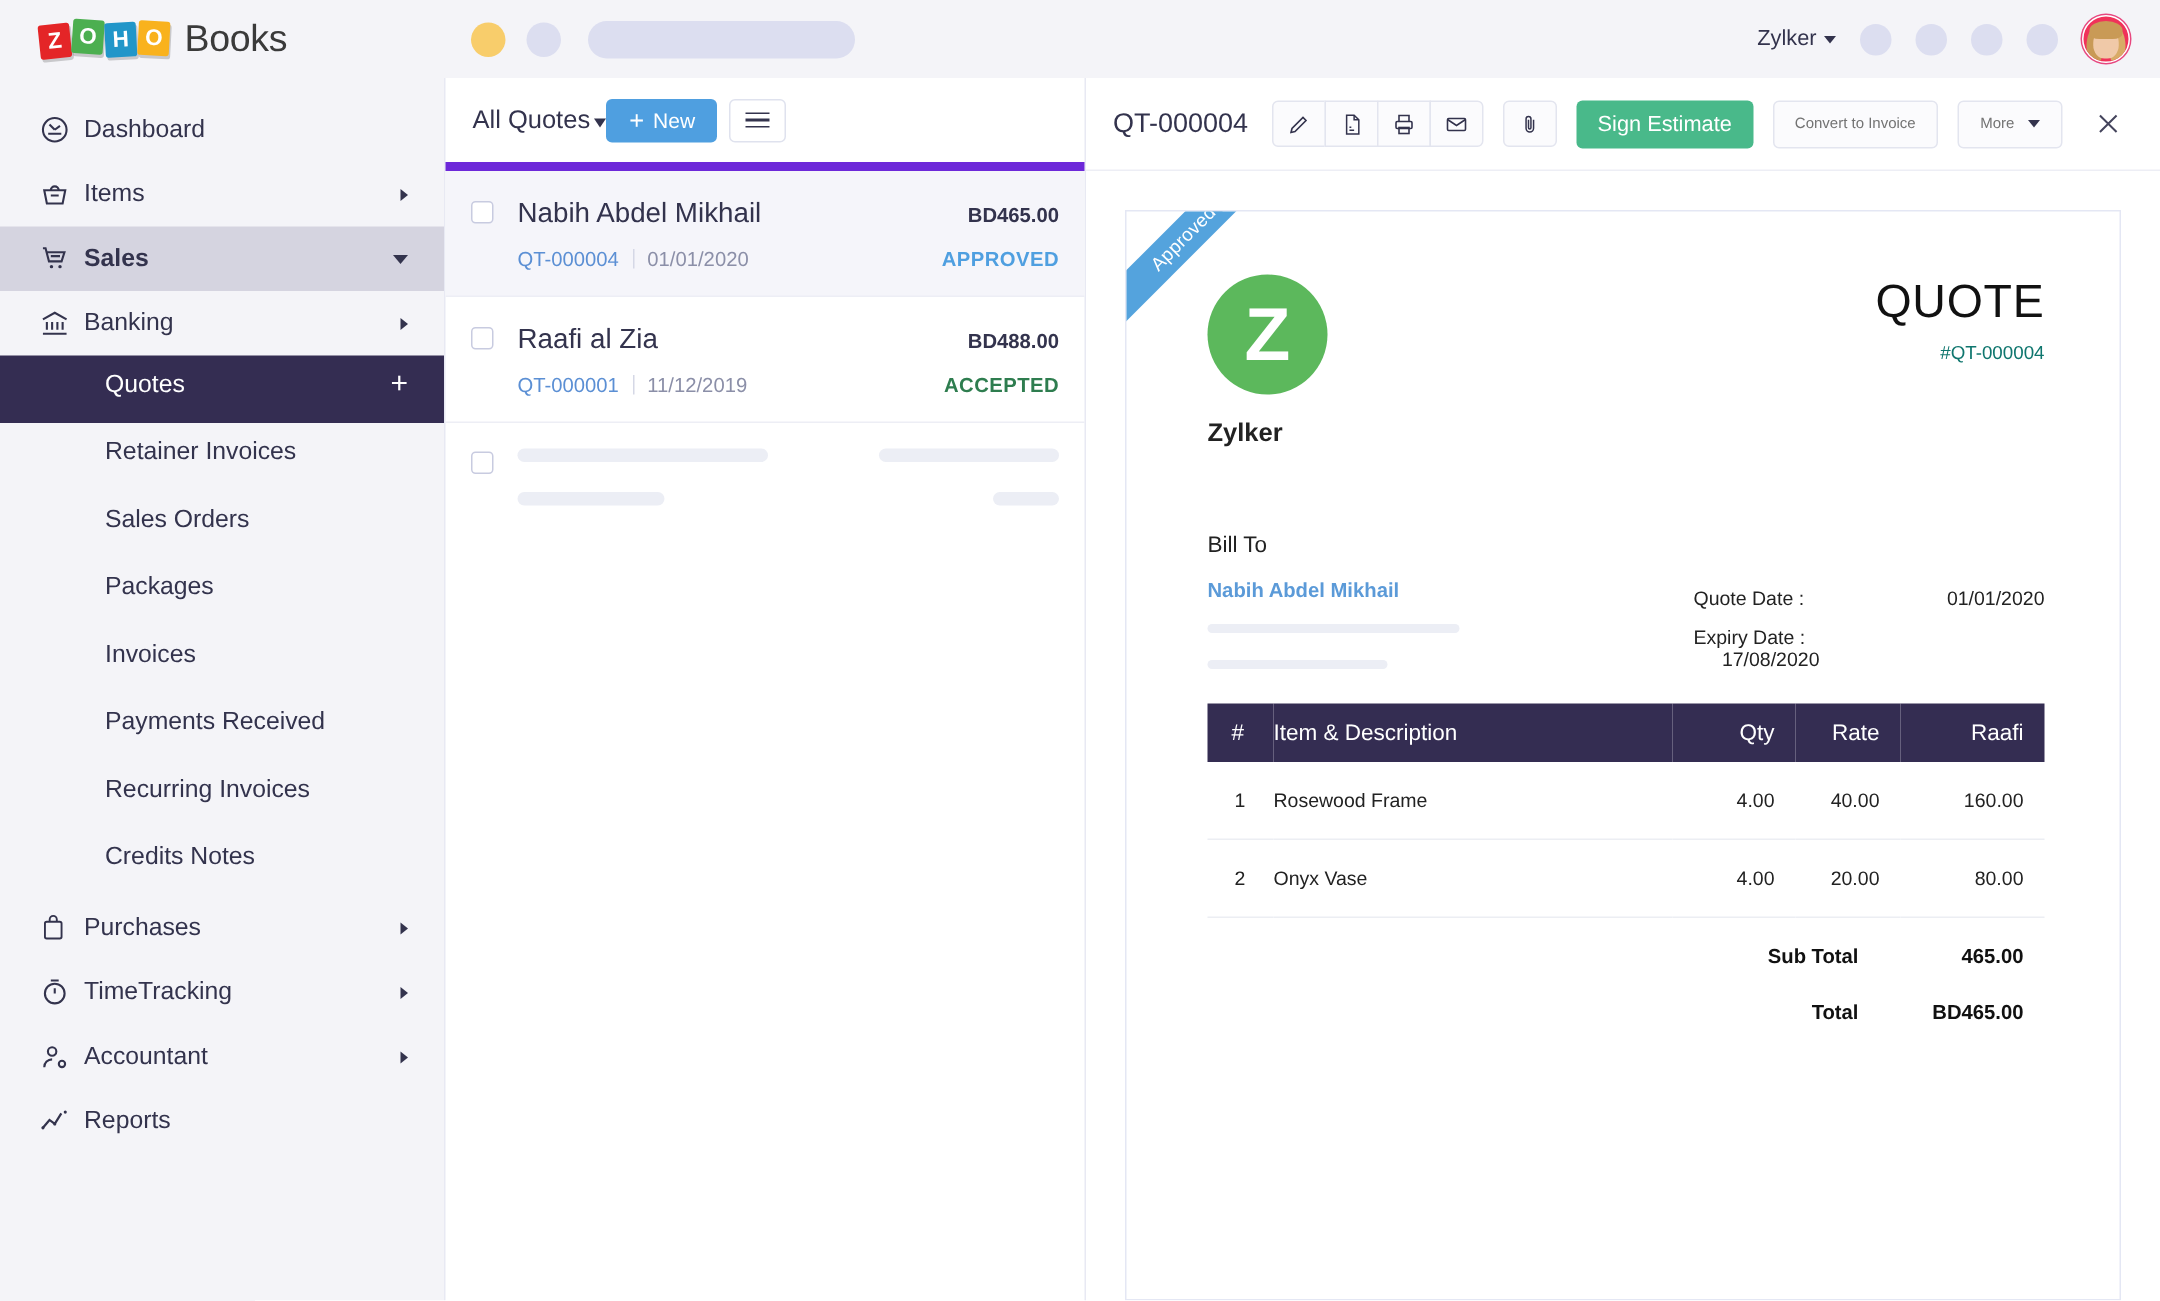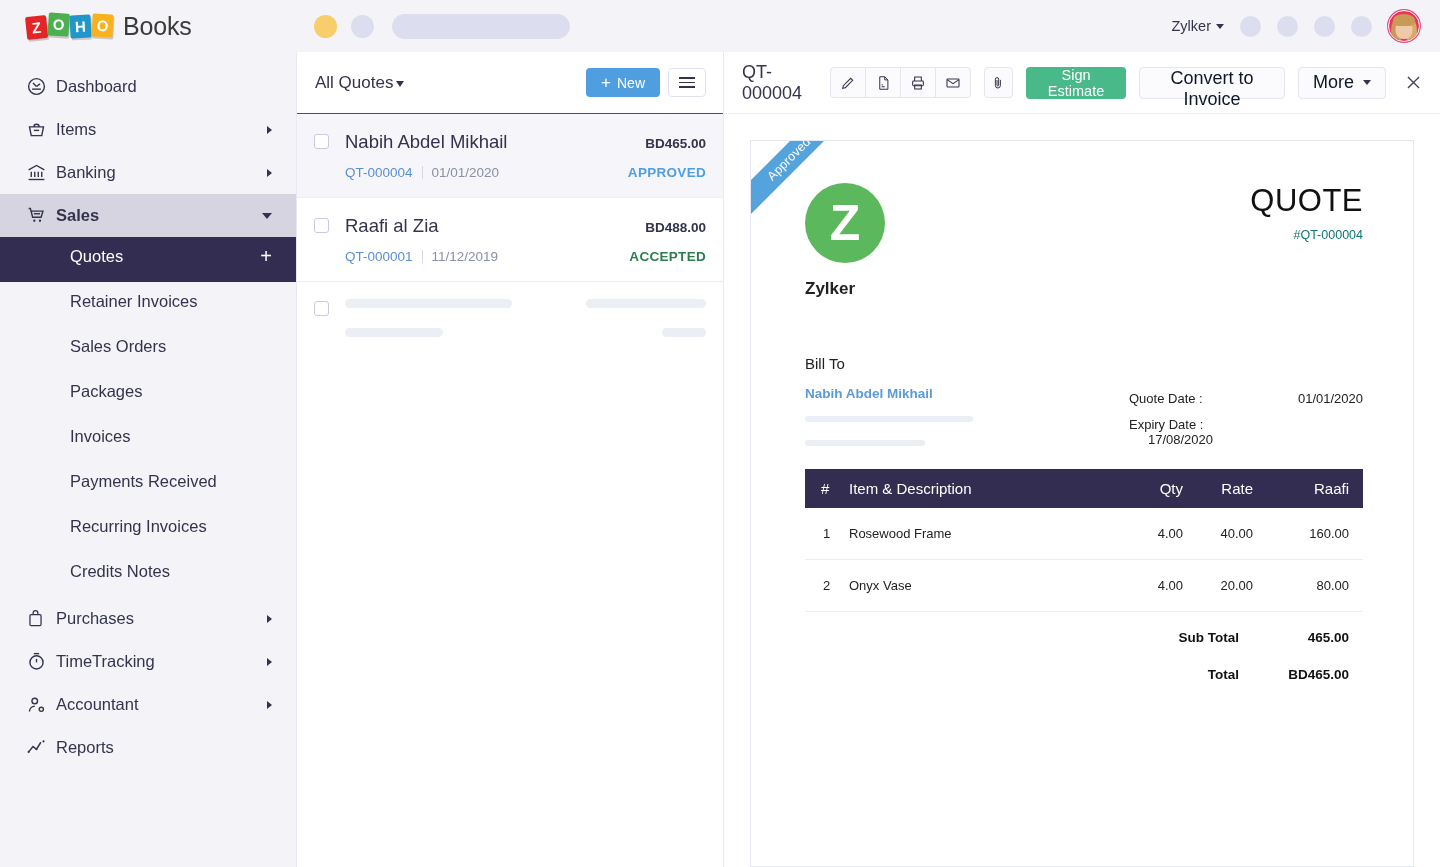--- a/index.html
+++ b/index.html
@@ -90,23 +90,23 @@
   
   .listpanel {
     width: 428px; min-width: 428px; height: 100%;
     background: #ffffff;
     border-left: 1px solid #e8e9f3;
     border-right: 1px solid #e8e9f3;
     display: flex; flex-direction: column;
   }
   .list-head {
     height: 62px; min-height: 62px;
-    display: flex; align-items: center; justify-content: space-between;
+    display: flex; align-items: center; justify-content: flex-start;
     padding: 0 17px 0 18px;
-    border-bottom: 1px solid #6d28d9;
+    border-bottom: 6px solid #6d28d9;
   }
   .list-title { font-size: 17px; color: #33334d; display: flex; align-items: center; gap: 3px; }
   .list-title .cd { width:0;height:0;border-left:4.5px solid transparent;border-right:4.5px solid transparent;border-top:6px solid #33334d; margin-top:3px;}
   .head-actions { display: flex; align-items: center; gap: 8px; }
   .btn-new {
     background: #4f9fe0; color: #fff; border: none;
     height: 29px; padding: 0 15px; border-radius: 4px;
     font-size: 14px; font-family: inherit; cursor: pointer;
     display: flex; align-items: center; gap: 6px;
   }
@@ -162,22 +162,22 @@
   .icon-group .icon-btn:first-child { border-radius: 4px 0 0 4px; margin-left: 0; }
   .icon-group .icon-btn:last-child { border-radius: 0 4px 4px 0; }
   .icon-single { border-radius: 4px; margin-left: 5px; }
   .btn-sign {
     height: 32px; padding: 0 14px; border-radius: 4px; border: none;
     background: #49b98a; color: #fff; font-size: 14.5px; font-family: inherit; cursor: pointer;
     margin-left: 5px;
   }
   .btn-plain {
     height: 32px; padding: 0 14px; border-radius: 4px;
-    background: #fbfbfd; border: 1px solid #e3e5ef; color: #0f172a;
-    font-size: 18px; font-family: inherit; cursor: pointer; margin-left: 5px; text-align: center;
+    background: #fbfbfd; border: 1px solid #e3e5ef; color: #737373;
+    font-size: 10px; font-family: inherit; cursor: pointer; margin-left: 5px; text-align: center;
   }
   .btn-more { display: flex; align-items: center; gap: 9px; }
   .btn-more .cd { width:0;height:0;border-left:4.5px solid transparent;border-right:4.5px solid transparent;border-top:5.5px solid #33334d; }
   .btn-close {
     width: 30px; height: 30px; margin-left: 8px; background: none; border: none;
     cursor: pointer; display: flex; align-items: center; justify-content: center;
   }
 
   .detail-body { flex: 1; padding: 26px 26px 0 26px; overflow: hidden; }
   .quote-card {
@@ -303,43 +303,43 @@
           <svg width="21" height="21" viewBox="0 0 24 24" fill="none" stroke="#33334d" stroke-width="1.6">
             <path d="M4 9h16l-2 10H6L4 9z"></path>
               <path d="M9 9a3 3 0 0 1 6 0"></path>
               <path d="M9 13h6"></path>
           </svg>
         </span>
         <span class="lbl">Items</span>
         <span class="arr"></span>
       </div>
 
-      <div class="nav-item">
-        <span class="ic">
-          <svg width="21" height="21" viewBox="0 0 24 24" fill="none" stroke="#33334d" stroke-width="1.6">
-            <path d="M3 9l9-5 9 5"></path>
-              <path d="M6 11v6M10 11v6M14 11v6M18 11v6"></path>
-              <path d="M3 20h18"></path>
-          </svg>
-        </span>
-        <span class="lbl">Banking</span>
-        <span class="arr"></span>
-      </div>
-
       <div class="nav-item parent-active">
         <span class="ic">
           <svg width="21" height="21" viewBox="0 0 24 24" fill="none" stroke="#33334d" stroke-width="1.6">
             <path d="M3 4h2l2.6 10h9.6l2.2-7H6.2"></path>
               <path d="M9 10h7"></path>
             <circle cx="9.5" cy="18" r="1.3" fill="#33334d" stroke="none"></circle>
             <circle cx="16" cy="18" r="1.3" fill="#33334d" stroke="none"></circle>
           </svg>
         </span>
         <span class="lbl">Sales</span>
         <span class="arr-dn"></span>
+      </div>
+
+      <div class="nav-item">
+        <span class="ic">
+          <svg width="21" height="21" viewBox="0 0 24 24" fill="none" stroke="#33334d" stroke-width="1.6">
+            <path d="M3 9l9-5 9 5"></path>
+              <path d="M6 11v6M10 11v6M14 11v6M18 11v6"></path>
+              <path d="M3 20h18"></path>
+          </svg>
+        </span>
+        <span class="lbl">Banking</span>
+        <span class="arr"></span>
       </div>
 
       <div class="sub-item active">
         <span>Quotes</span>
         <span class="plus">+</span>
       </div>
       <div class="sub-item">
         <span>Retainer Invoices</span>
       </div>
       <div class="sub-item">

